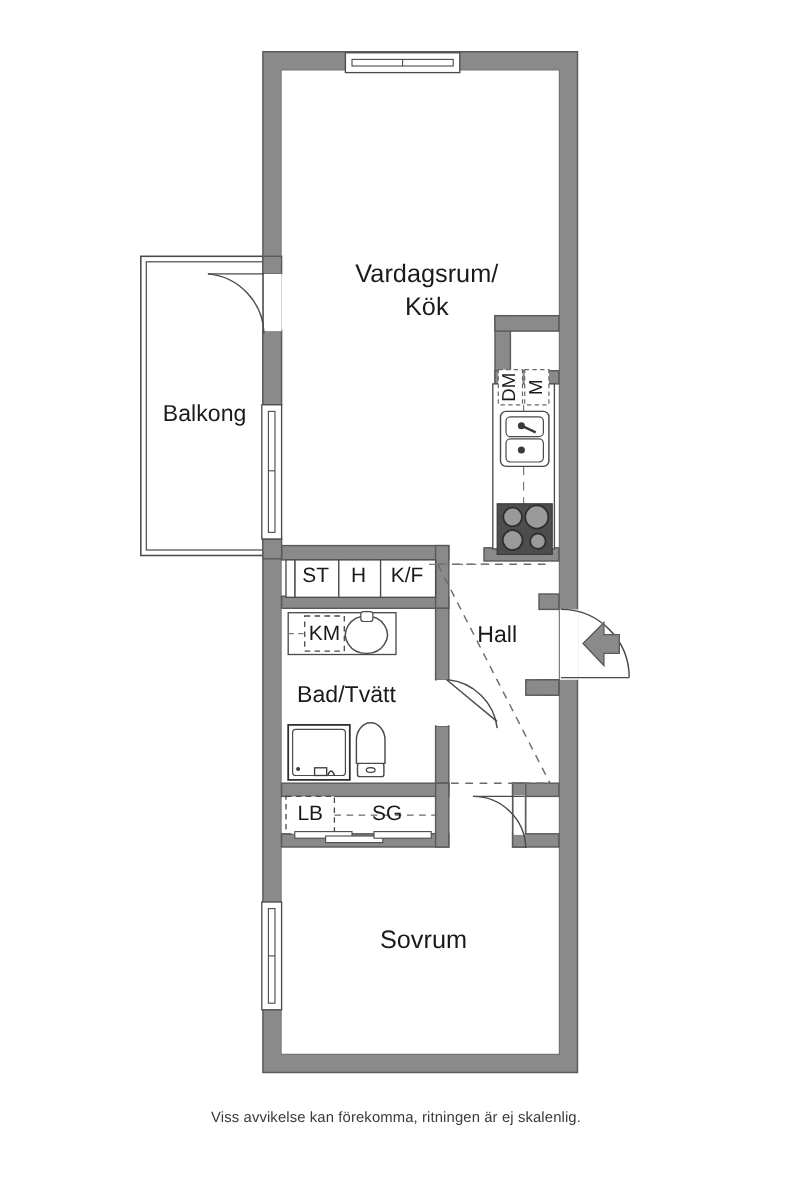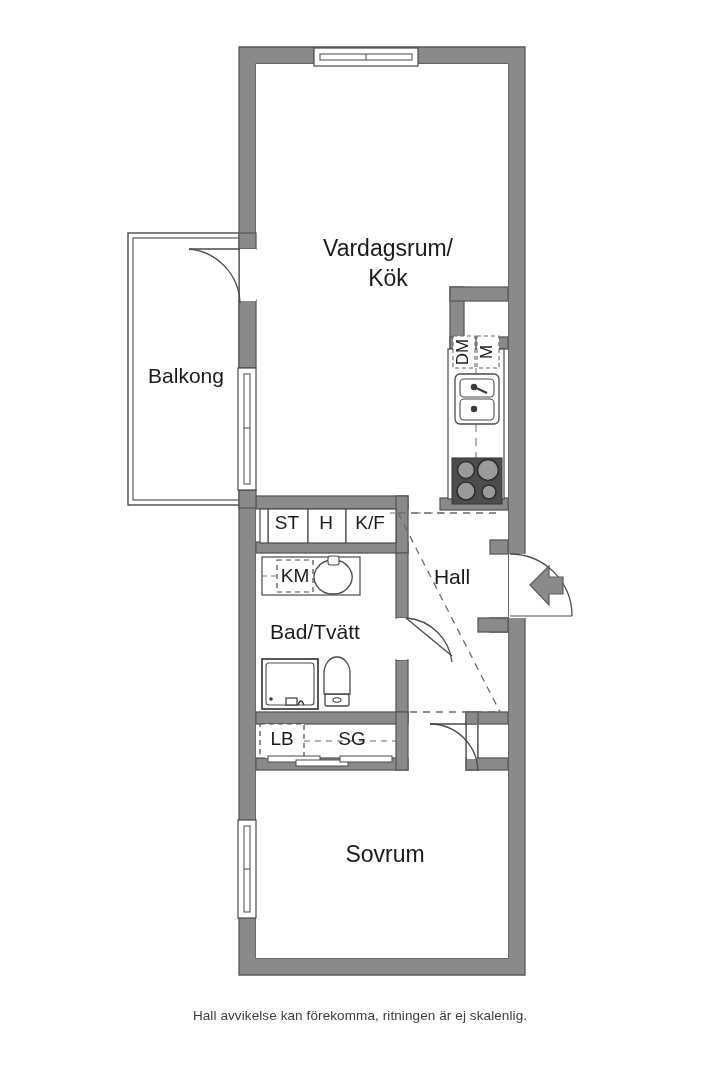--- a/index.html
+++ b/index.html
@@ -259,14 +259,14 @@
     </g>
 
     <g>
       <text class="room-label lbl-xs" x="464" y="352" transform="rotate(-90 464 352)">DM</text>
       <text class="room-label lbl-xs" x="488" y="352" transform="rotate(-90 488 352)">M</text>
       <text class="room-label lbl-sm" x="295" y="577">KM</text>
     </g>
 
   </svg>
 
-  <div class="footer-note">Hall avvikelse kan förekomma, ritningen är ej skalenlig.</div>
+  <div class="footer-note">Viss avvikelse kan förekomma, ritningen är ej skalenlig.</div>
 </div>
 
 </body></html>

